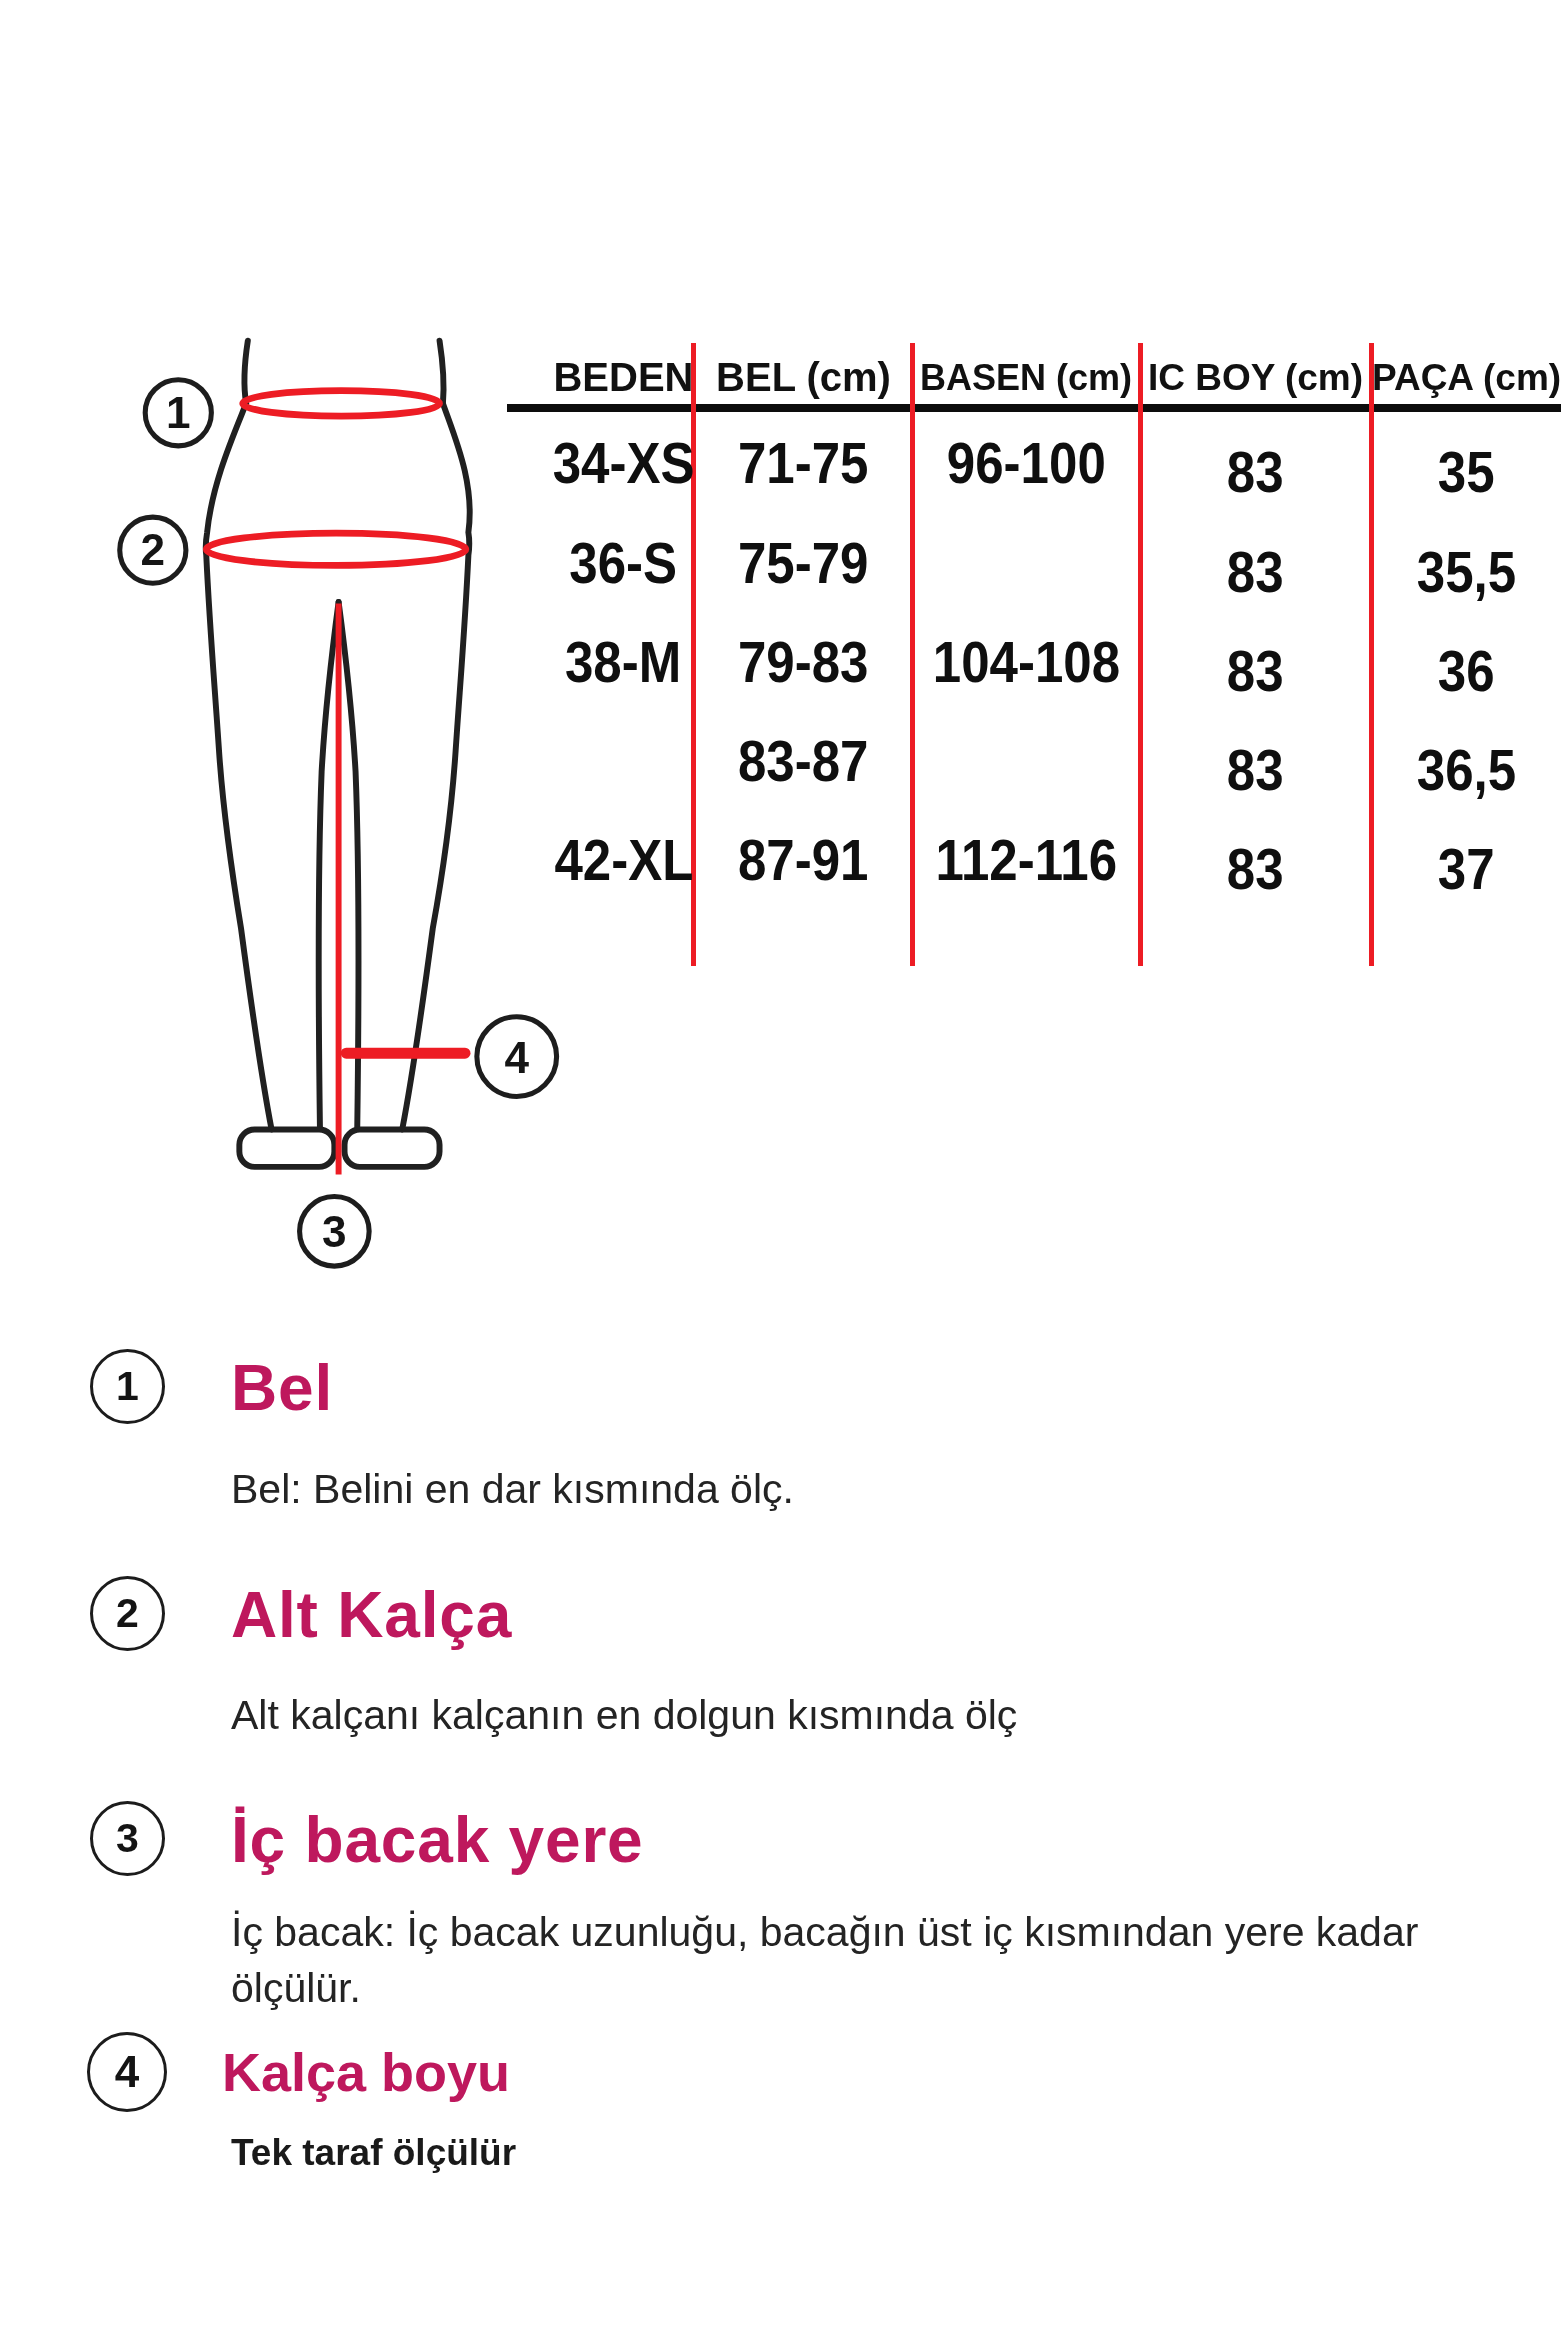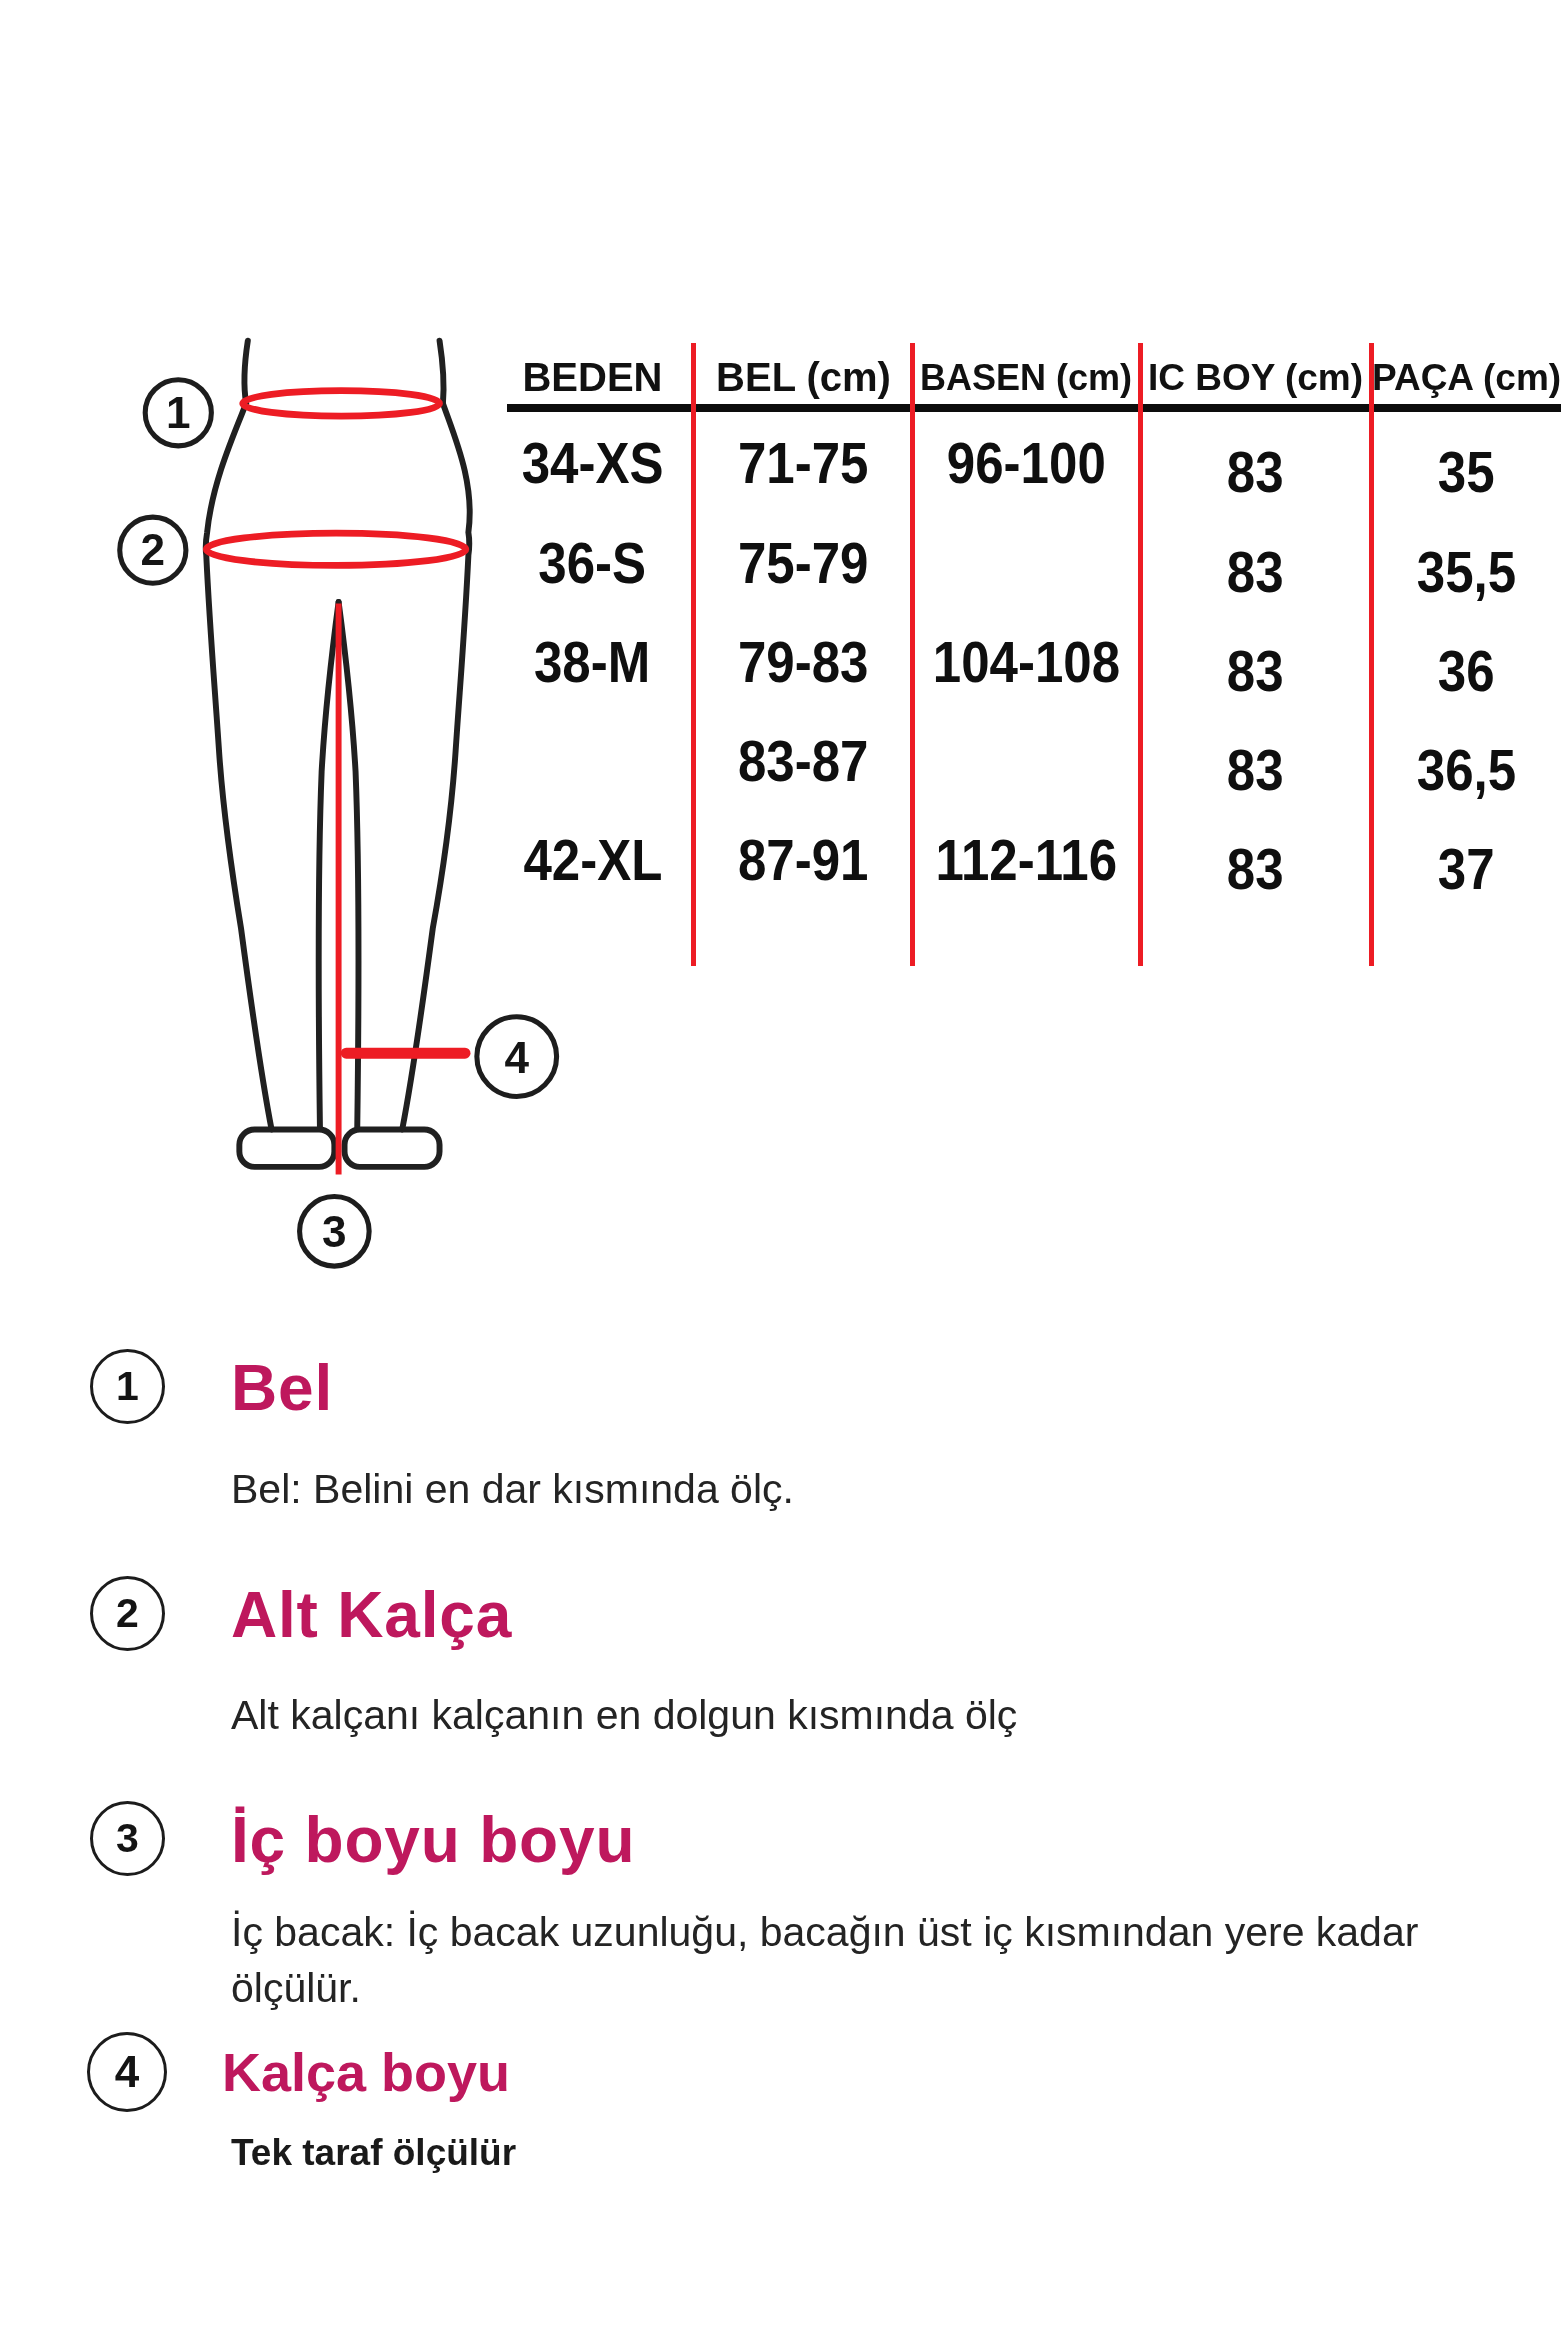--- a/index.html
+++ b/index.html
@@ -19,21 +19,21 @@
   .hrule { position:absolute; left:507px; top:404px; width:1054px; height:7.6px; background:#0d0d0d; }
   .th { position:absolute; top:348px; height:59px; line-height:59px; text-align:center;
         font-weight:600; color:#111; white-space:nowrap; }
   .th-lg { font-size:40px; }
   .th-md { font-size:37px; }
   .th-sm { font-size:36px; }
   .trow { position:absolute; left:0; width:1531px; height:93px; }
   .cell { position:absolute; height:93px; line-height:93px; text-align:center; font-size:58px; font-weight:700; color:#0f0f0f; }
   .cnd { display:inline-block; transform:scaleX(0.88); transform-origin:center; white-space:nowrap; }
   .low .cnd { position:relative; top:8.5px; }
-  .c0 { left:500px;  width:185px; }
+  .c0 { left:531px;  width:185px; }
   .c1 { left:694px;  width:219px; }
   .c2 { left:912px; width:228px; }
   .c3 { left:1140px; width:231px; }
   .c4 { left:1372px; width:189px; }
 
   
   .lg-circle { position:absolute; left:90px; width:75px; height:75px; border:3.4px solid #1c1c1c; border-radius:50%;
                display:flex; align-items:center; justify-content:center; font-size:41px; font-weight:600; color:#141414; box-sizing:border-box; }
   .lg-circle.big { left:87px; width:80px; height:80px; font-size:44px; }
   .lg-title { position:absolute; left:231px; font-size:64px; font-weight:700; color:#be185d; line-height:76px; white-space:nowrap; letter-spacing:0.8px; }
@@ -140,21 +140,21 @@
     </div>
 
     <div>
       <div class="lg-circle" style="top:1576px">2</div>
       <div class="lg-title" style="top:1577px">Alt Kalça</div>
       <div class="lg-desc" style="top:1687px; width:1272px">Alt kalçanı kalçanın en dolgun kısmında ölç</div>
     </div>
 
     <div>
       <div class="lg-circle" style="top:1801px">3</div>
-      <div class="lg-title" style="top:1802px">İç boyu boyu</div>
+      <div class="lg-title" style="top:1802px">İç bacak yere</div>
       <div class="lg-desc" style="top:1904px; width:1272px">İç bacak: İç bacak uzunluğu, bacağın üst iç kısmından yere kadar ölçülür.</div>
     </div>
 
     <div>
       <div class="lg-circle big" style="top:2032px">4</div>
       <div class="lg-title small" style="top:2038px">Kalça boyu</div>
       <div class="lg-desc small" style="top:2125px; width:1272px">Tek taraf ölçülür</div>
     </div>
 
   </div>

